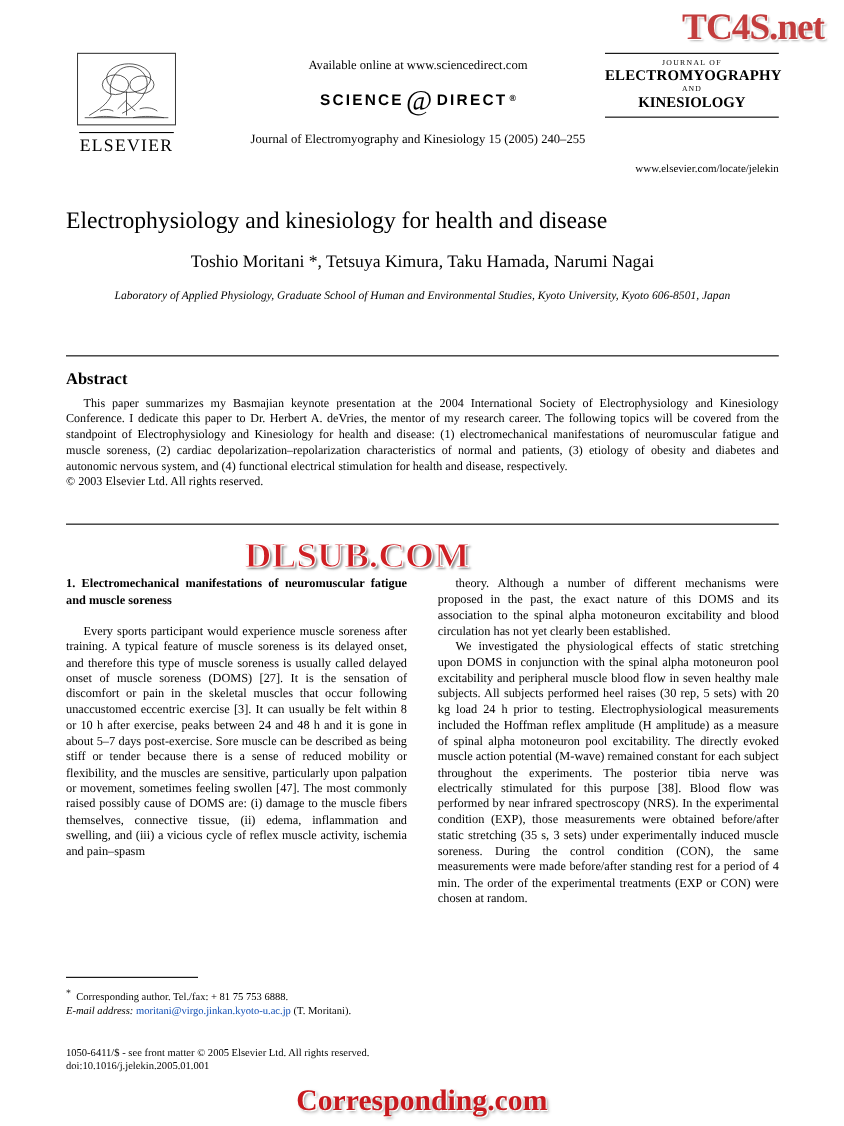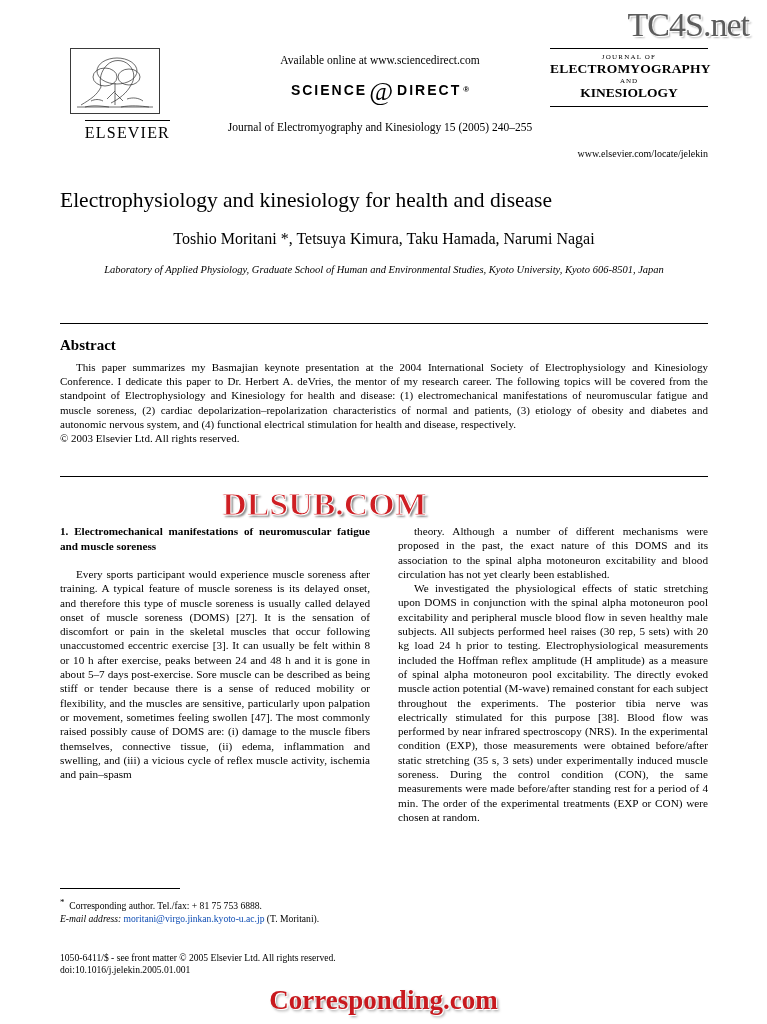--- a/index.html
+++ b/index.html
@@ -21,23 +21,23 @@
     width: 767px;
     height: 1024px;
   }
 
   
   .wm-tc4s {
     position: absolute;
     right: 18px;
     top: 6px;
     font-family: "Liberation Serif", serif;
-    font-weight: normal;
+    font-weight: bold;
     font-size: 34px;
-    color: #404040;
+    color: #b91c1c;
     letter-spacing: -1px;
     text-shadow: 1px 1px 0 #ffffff, 2px 2px 2px rgba(0,0,0,0.35);
     opacity: 0.85;
   }
   .wm-dlsub {
     position: absolute;
     left: 228px;
     top: 486px;
     font-family: "Liberation Serif", serif;
     font-weight: bold;
@@ -65,21 +65,21 @@
     position: absolute;
     left: 60px;
     top: 48px;
     width: 648px;
     height: 118px;
   }
   .elsevier-logo {
     position: absolute;
     left: 0; top: 0;
     width: 110px;
-    text-align: right;
+    text-align: center;
   }
   .elsevier-tree {
     width: 90px;
     height: 66px;
     margin: 0 auto;
     border: 1px solid #3a3a3a;
     box-sizing: border-box;
     background: #fff;
     position: relative;
     overflow: hidden;

